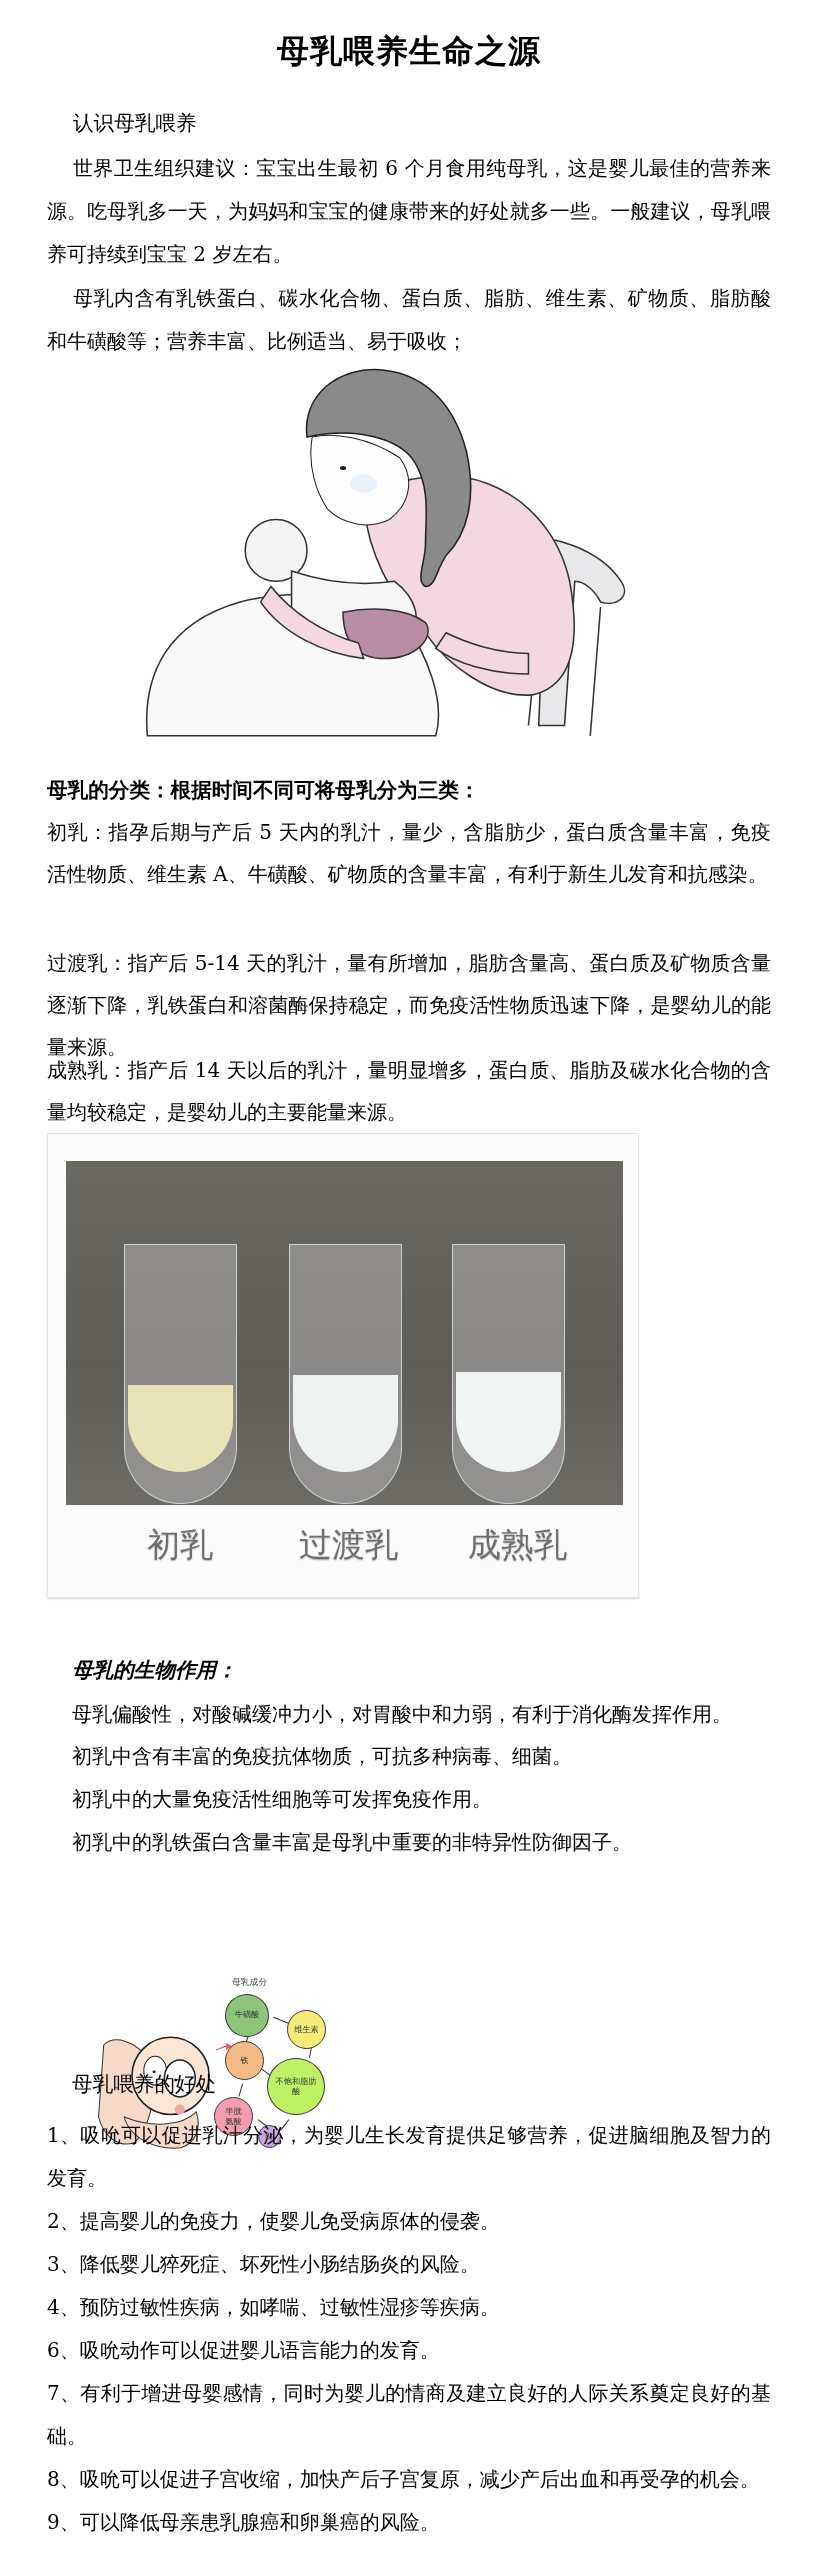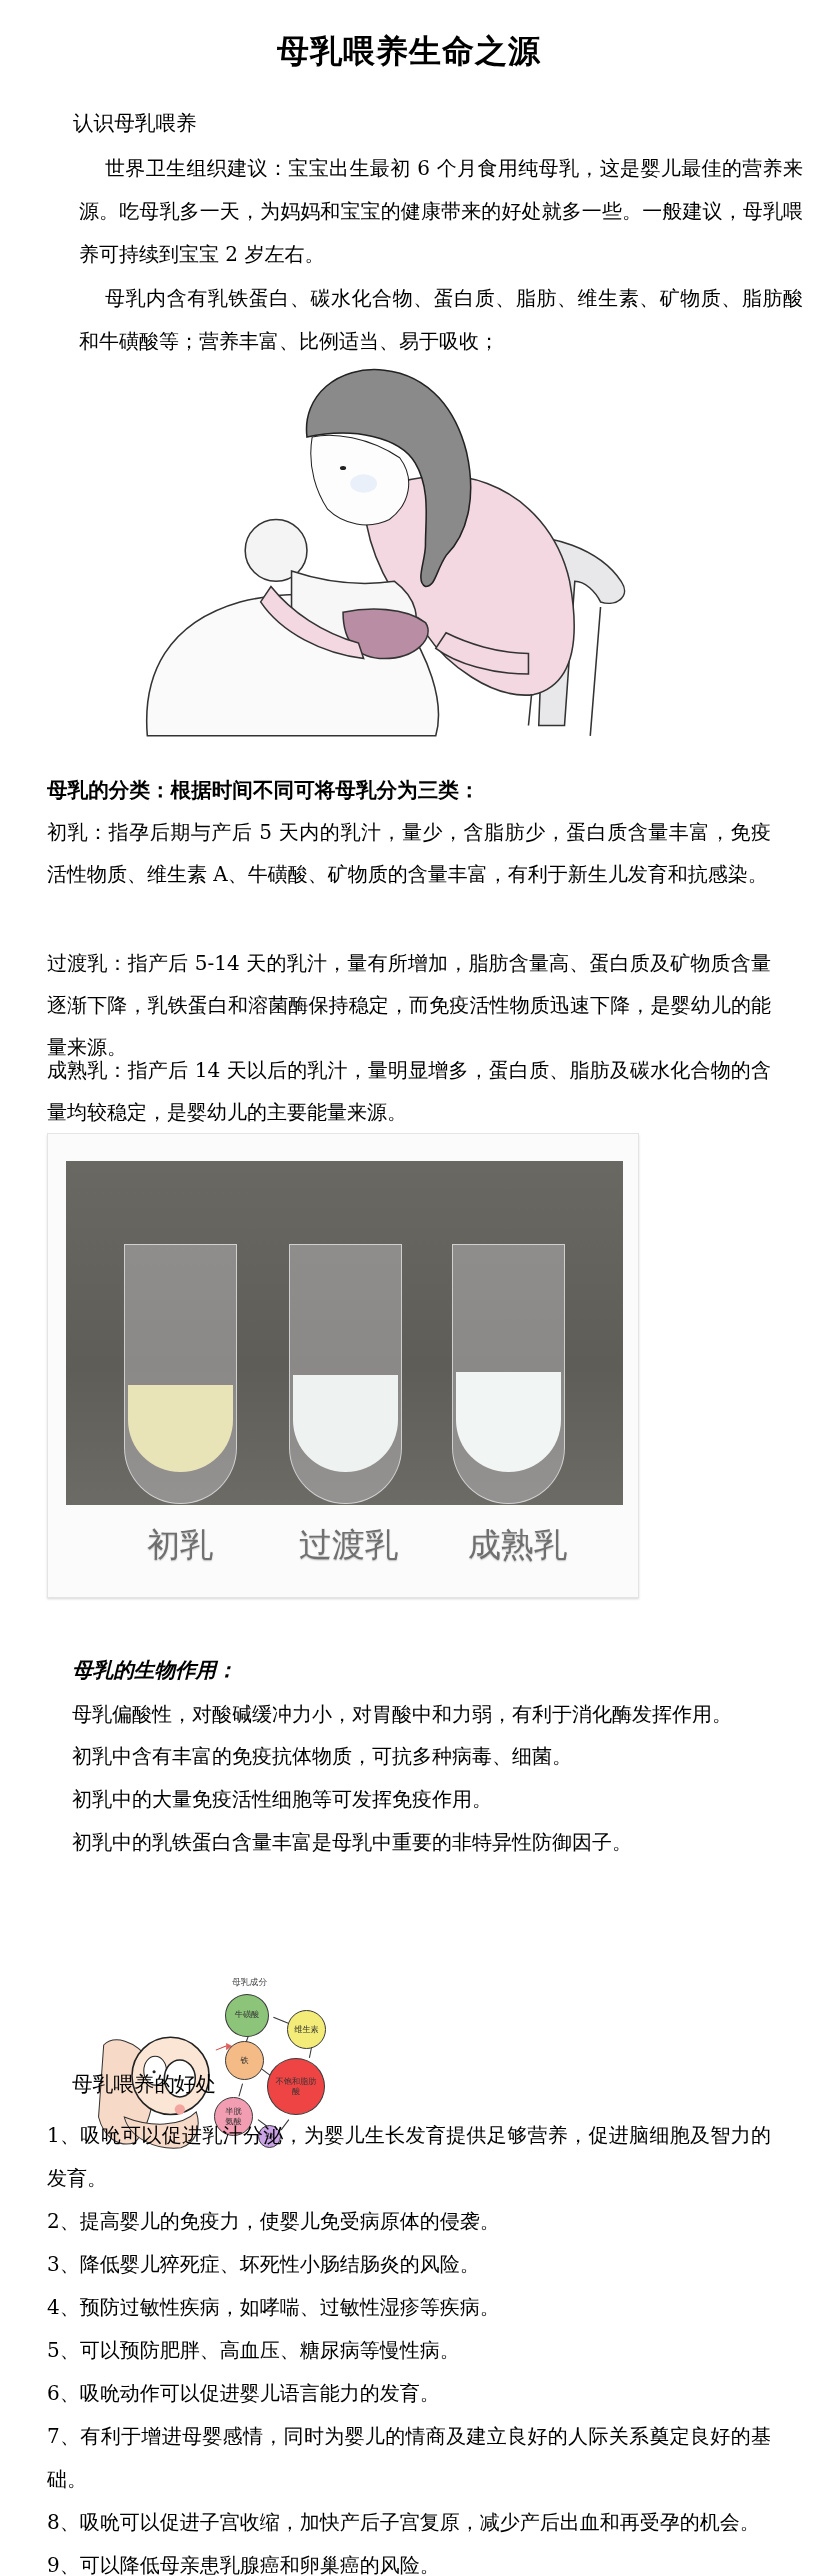--- a/index.html
+++ b/index.html
@@ -3,21 +3,21 @@
 <meta charset="utf-8">
 <style>
   html, body { margin: 0; padding: 0; background: #ffffff; }
   body { width: 818px; height: 4047px; position: relative; overflow: hidden;
          font-family: "DejaVu Serif", "Liberation Serif", serif; color: #000; }
   .abs { position: absolute; }
   .title { left: 0; width: 818px; top: 30px; text-align: center; font-size: 32px; font-weight: bold; letter-spacing: 1px; }
   .h { font-size: 20.6px; line-height: 25px; white-space: nowrap; }
   .bold { font-weight: bold; }
   .p { left: 47px; width: 724px; font-size: 20px; line-height: 43px; text-align: justify; }
-  .p.indent { text-indent: 26px; margin-left: 32px; }
+  .p.indent { text-indent: 26px; }
   .line { font-size: 20px; line-height: 25px; white-space: nowrap; }
   .tight { line-height: 42px; }
 
   
   .ill1 { left: 137px; top: 365px; width: 546px; height: 377px; }
   
   .photo { left: 47px; top: 1133px; width: 592px; height: 465px; background: #fbfbfb; border: 1px solid #e4e4e4; box-shadow: 0 1.5px 2.1px rgba(0,0,0,0.15); box-sizing: border-box; }
   .photo-inner { position: absolute; left: 18px; top: 27px; width: 557px; height: 344px;
                  background: linear-gradient(180deg,#6a6863 0%, #5f5d58 60%, #6d6b66 100%); }
   .tube { position: absolute; top: 83px; width: 113px; height: 260px; border-radius: 0 0 57px 57px;
@@ -119,31 +119,30 @@
       <line x1="325" y1="185" x2="345" y2="200"></line>
       <line x1="290" y1="215" x2="283" y2="240"></line>
       <line x1="320" y1="285" x2="340" y2="300"></line>
       <line x1="380" y1="285" x2="365" y2="305"></line>
     </g>
   </svg>
   <div class="info-title" style="left:139px; top:4.1px;">母乳成分</div>
   <div class="node" style="left:132px; top:20.6px; width:44px; height:43px; background:#8cc47a;">牛磺酸</div>
   <div class="node" style="left:194px; top:37px; width:39px; height:39px; background:#f3ec78;">维生素</div>
   <div class="node" style="left:132px; top:68px; width:39px; height:39px; background:#f5bb86;">铁</div>
-  <div class="node" style="left:174px; top:85px; width:58px; height:57px; background:#ef4444; padding:0 7.2px;">不饱和脂肪酸</div>
+  <div class="node" style="left:174px; top:85px; width:58px; height:57px; background:#bef264; padding:0 7.2px;">不饱和脂肪酸</div>
   <div class="node" style="left:121px; top:124px; width:39px; height:39px; background:#f29db2; padding:0 7.2px;">半胱氨酸</div>
   <div class="node" style="left:165px; top:152px; width:23px; height:23px; background:#c9a3e6;">锌</div>
 </div>
 
 <div class="abs h" style="left:72px; top:2072px;">母乳喂养的好处</div>
 <div class="abs p" style="top:2114px; line-height:43px;">
   <div>1、吸吮可以促进乳汁分泌，为婴儿生长发育提供足够营养，促进脑细胞及智力的发育。</div>
   <div>2、提高婴儿的免疫力，使婴儿免受病原体的侵袭。</div>
   <div>3、降低婴儿猝死症、坏死性小肠结肠炎的风险。</div>
   <div>4、预防过敏性疾病，如哮喘、过敏性湿疹等疾病。</div>
-  <div>5、可以预防肥胖、高血压、糖尿病等慢性病。</div>
   <div>6、吸吮动作可以促进婴儿语言能力的发育。</div>
   <div>7、有利于增进母婴感情，同时为婴儿的情商及建立良好的人际关系奠定良好的基础。</div>
   <div>8、吸吮可以促进子宫收缩，加快产后子宫复原，减少产后出血和再受孕的机会。</div>
   <div>9、可以降低母亲患乳腺癌和卵巢癌的风险。</div>
 
 </div>
 
 
 </body></html>

